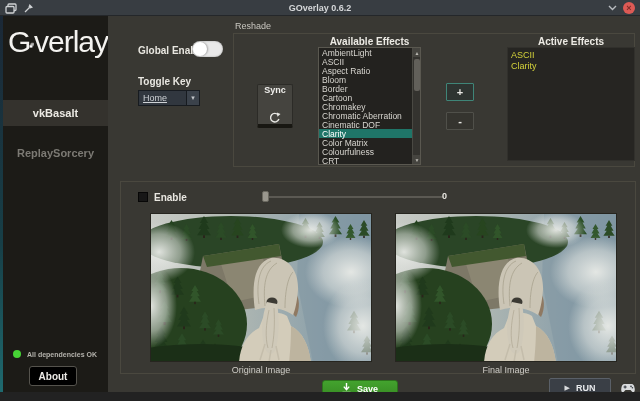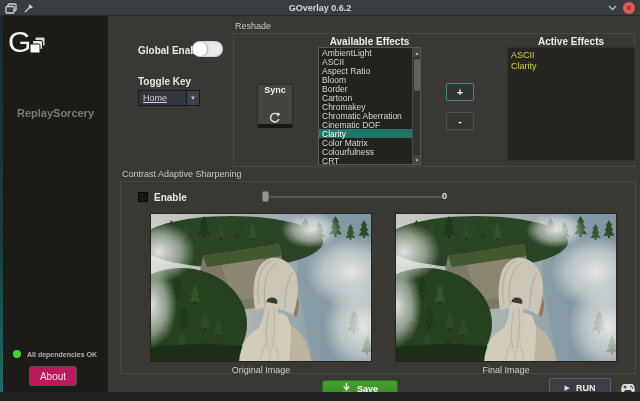--- a/index.html
+++ b/index.html
@@ -28,22 +28,22 @@
   .logo svg{margin:6px -1px 0 -1px;}
   .nav{left:0;top:78px;width:105px;}
   .nav-item{height:26px;line-height:26px;text-align:center;font-size:11px;font-weight:bold;
             color:#7c7a74;margin-top:14px;cursor:default;}
   .nav-item.active{background:#34322d;color:#eceae4;}
   .nav-item:nth-child(1){margin-top:6px;}
   .nav-item:nth-child(3){}
   .dep-status{left:10px;top:333px;width:95px;height:10px;display:flex;align-items:center;gap:6px;}
   .dot{width:8px;height:8px;border-radius:50%;background:var(--status-ok-green,#46d435);}
   .dep-text{font-size:7px;font-weight:bold;color:#b4b2ac;}
-  .about-btn{left:26px;top:350px;width:48px;height:20px;background:#be185d;border:1px solid #55534d;
-             border-radius:3px;color:#eceae6;font-size:10px;font-weight:normal;
+  .about-btn{left:26px;top:350px;width:48px;height:20px;background:#000000;border:1px solid #55534d;
+             border-radius:3px;color:#eceae6;font-size:10px;font-weight:bold;
              display:flex;align-items:center;justify-content:center;}
 
   
   .main{left:108px;top:16px;width:532px;height:381px;background:#393833;}
   .lbl{font-size:10px;font-weight:bold;color:#e9e7e1;}
 
   .toggle{left:84px;top:25px;width:31px;height:16px;border-radius:8px;background:#e9e9e9;
           box-shadow:inset 0 0 2px rgba(0,0,0,.35);}
   .knob{position:absolute;left:1px;top:1px;width:14px;height:14px;border-radius:50%;background:#fff;
         box-shadow:1px 0 2px rgba(0,0,0,.3);}
@@ -204,22 +204,24 @@
   <div class="abs edge-bottom"></div>
 
   <div class="abs sidebar">
     <div class="abs logo">
       <span>G</span>
       <svg width="18" height="19" viewBox="0 0 18 19">
         <rect x="6" y="1" width="10" height="9" rx="1.5" fill="#d7d7d5" stroke="#1c1b17"></rect>
         <rect x="3.5" y="4.5" width="10" height="9" rx="1.5" fill="#e8e8e6" stroke="#1c1b17"></rect>
         <rect x="1" y="8" width="10" height="9" rx="1.5" fill="#ffffff" stroke="#1c1b17"></rect>
       </svg>
+      <span>verlay</span>
     </div>
     <div class="abs nav">
+        <div class="nav-item active">vkBasalt</div>
         <div class="nav-item">ReplaySorcery</div>
       </div>
     <div class="abs dep-status">
       <div class="dot"></div>
       <div class="dep-text">All dependencies OK</div>
     </div>
     <div class="abs about-btn">About</div>
   </div>
 
   <div class="abs main">
@@ -272,21 +274,20 @@
 
     <div class="abs pm-btn pm-plus">+</div>
     <div class="abs pm-btn pm-minus">-</div>
 
     <div class="abs list-header" style="left:399px;top:20px;width:128px">Active Effects</div>
     <div class="abs active-panel">
         <div class="active-effect-item">ASCII</div>
         <div class="active-effect-item">Clarity</div>
       </div>
 
-    <div class="abs group-title" style="left:14px;top:153px">Contrast Adaptive Sharpening</div>
     <div class="abs groupbox" style="left:12px;top:165px;width:516px;height:193px"></div>
 
     <div class="abs checkbox"></div>
     <div class="abs lbl" style="left:46px;top:176px">Enable</div>
     <div class="abs slider">
       <div class="slider-track"></div>
       <div class="slider-handle"></div>
     </div>
     <div class="abs slider-value">0</div>
 

